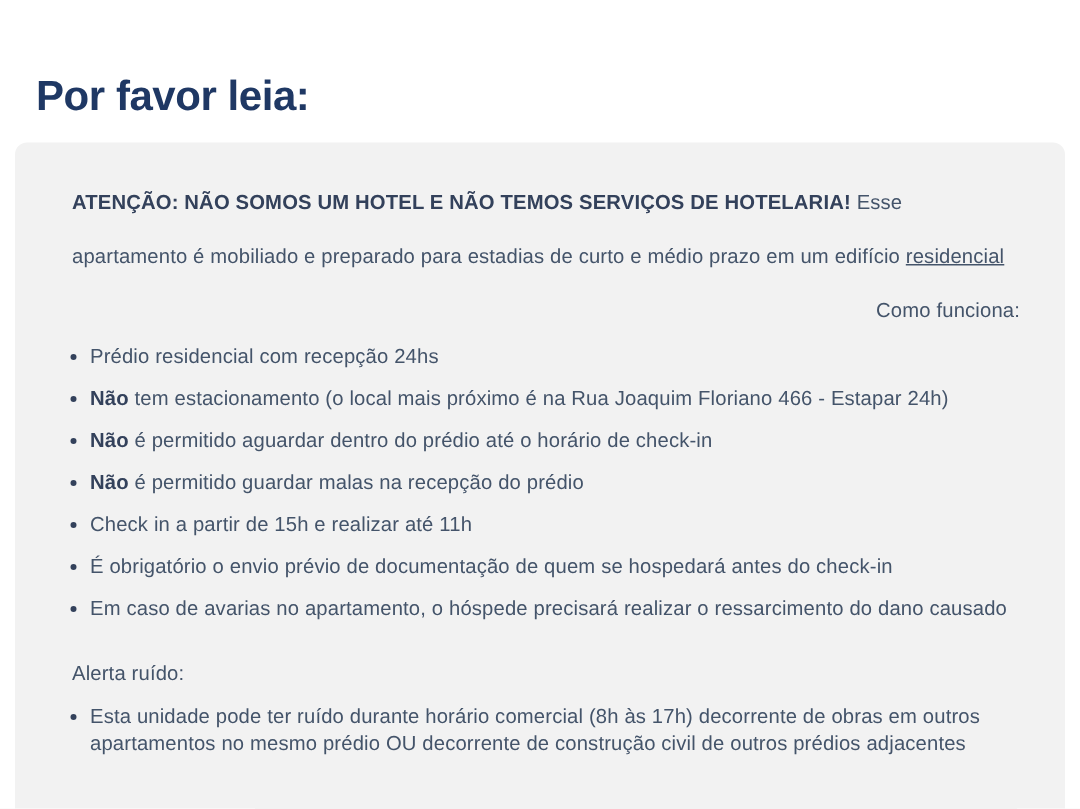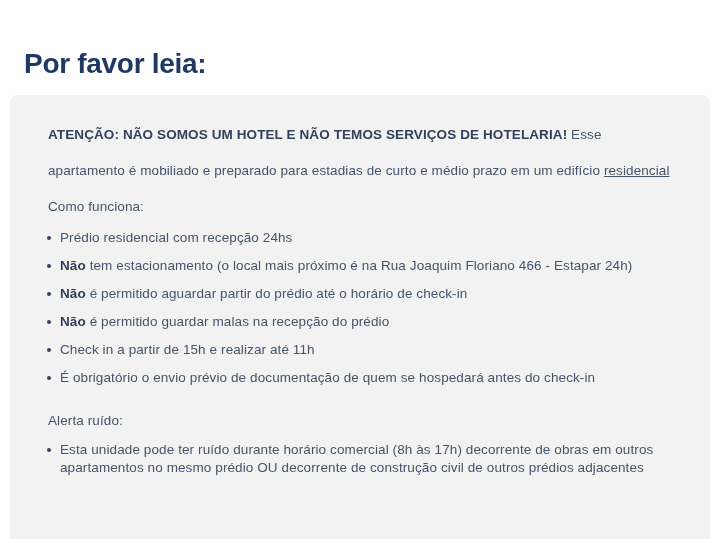--- a/index.html
+++ b/index.html
@@ -45,20 +45,21 @@
   }
   .intro .bold-warning {
     font-weight: 700;
     color: #33415b;
   }
   .intro .underlined { text-decoration: underline; }
   .section-heading {
     margin-top: 8px;
     line-height: 20px;
     letter-spacing: 0.1px;
+    text-align: right;
   }
   ul.rules {
     list-style: none;
     margin-top: 12px;
     max-width: 648px;
   }
   ul.rules li {
     position: relative;
     padding-left: 12px;
     line-height: 17px;
@@ -117,30 +118,33 @@
     <p class="section-heading">Como funciona:</p>
 
     <ul class="rules">
       <li>
         <span class="bullet-dot"></span><strong></strong><span>Prédio residencial com recepção 24hs</span>
       </li>
       <li>
         <span class="bullet-dot"></span><strong>Não</strong><span> tem estacionamento (o local mais próximo é na Rua Joaquim Floriano 466 - Estapar 24h)</span>
       </li>
       <li>
-        <span class="bullet-dot"></span><strong>Não</strong><span> é permitido aguardar partir do prédio até o horário de check-in</span>
+        <span class="bullet-dot"></span><strong>Não</strong><span> é permitido aguardar dentro do prédio até o horário de check-in</span>
       </li>
       <li>
         <span class="bullet-dot"></span><strong>Não</strong><span> é permitido guardar malas na recepção do prédio</span>
       </li>
       <li>
         <span class="bullet-dot"></span><strong></strong><span>Check in a partir de 15h e realizar até 11h</span>
       </li>
       <li>
         <span class="bullet-dot"></span><strong></strong><span>É obrigatório o envio prévio de documentação de quem se hospedará antes do check-in</span>
+      </li>
+      <li>
+        <span class="bullet-dot"></span><strong></strong><span>Em caso de avarias no apartamento, o hóspede precisará realizar o ressarcimento do dano causado</span>
       </li>
     </ul>
 
     <p class="noise-heading">Alerta ruído:</p>
 
     <ul class="rules noise-rules">
       <li>
         <span class="bullet-dot"></span><span>Esta unidade pode ter ruído durante horário comercial (8h às 17h) decorrente de obras em outros apartamentos no mesmo prédio OU decorrente de construção civil de outros prédios adjacentes</span>
       </li>
     </ul>

